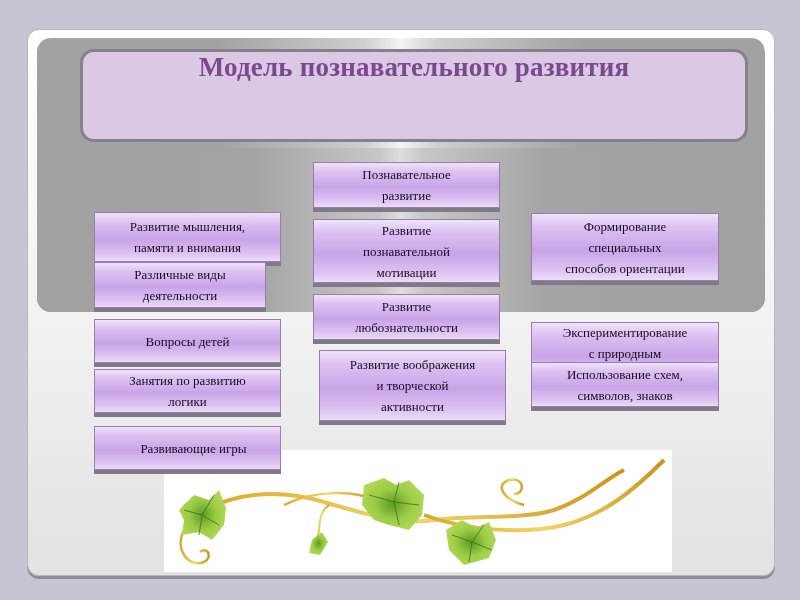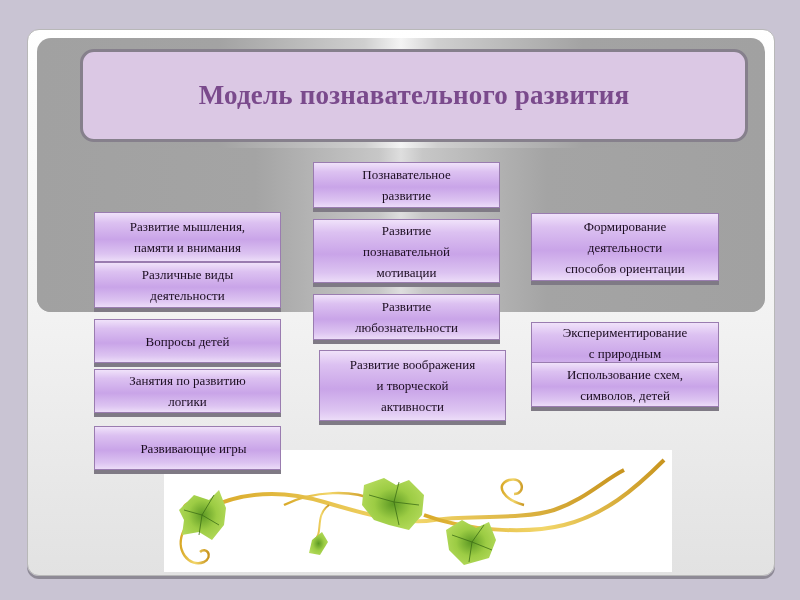--- a/index.html
+++ b/index.html
@@ -25,21 +25,21 @@
       content: ""; position: absolute; left: 0; right: 0; top: 110px; bottom: 0;
       border-radius: 0 0 14px 14px;
       background: linear-gradient(to right, #a1a1a1 0%, #a4a4a4 30%, #c7c7c7 47%, #dedede 50%, #c7c7c7 53%, #a4a4a4 70%, #a1a1a1 100%);
     }
     .title-box {
       position: absolute; left: 80px; top: 49px; width: 668px; height: 93px;
       background: #dbc8e4;
       border: 3px solid #86808c;
       border-radius: 14px;
       box-sizing: border-box;
-      display: flex; align-items: center; justify-content: center;
+      display: flex; justify-content: center;
       z-index: 2;
     }
     .title-text {
       color: #7a4a8c; font-weight: bold; font-size: 27px;
       font-family: "Liberation Serif", serif;
       letter-spacing: 0.2px;
     }
     .box {
       position: absolute;
       box-sizing: border-box;
@@ -87,48 +87,48 @@
 <div class="box" style="left:319px;top:350px;width:187px;height:71px;">
   <span>Развитие воображения
 и творческой
 активности</span>
 </div>
 
 <div class="box" style="left:94px;top:212px;width:187px;height:50px;">
   <span>Развитие мышления,
 памяти и внимания</span>
 </div>
-<div class="box" style="left:94px;top:262px;width:187px;height:46px;">
+<div class="box" style="left:94px;top:262px;width:172px;height:46px;">
   <span>Различные виды
 деятельности</span>
 </div>
 <div class="box" style="left:94px;top:319px;width:187px;height:44px;">
   <span>Вопросы детей</span>
 </div>
 <div class="box" style="left:94px;top:369px;width:187px;height:44px;">
   <span>Занятия по развитию
 логики</span>
 </div>
 <div class="box" style="left:94px;top:426px;width:187px;height:44px;padding-left:16px;">
   <span>Развивающие игры</span>
 </div>
 
 <div class="box" style="left:531px;top:213px;width:188px;height:68px;">
   <span>Формирование
-деятельности
+специальных
 способов ориентации</span>
 </div>
 <div class="box" style="left:531px;top:294px;width:188px;height:62px;margin-top:28px;">
   <span>Экспериментирование
 с природным
 материалом</span>
 </div>
 <div class="box" style="left:531px;top:362px;width:188px;height:45px;">
   <span>Использование схем,
-символов, детей</span>
+символов, знаков</span>
 </div>
 
 <div class="vine">
   <svg width="508" height="122" viewBox="0 0 508 122">
     <defs>
       <linearGradient id="stem" x1="0" y1="0" x2="1" y2="0">
         <stop offset="0" stop-color="#d9a928"></stop>
         <stop offset="0.5" stop-color="#f2d66a"></stop>
         <stop offset="1" stop-color="#c8941e"></stop>
       </linearGradient>

